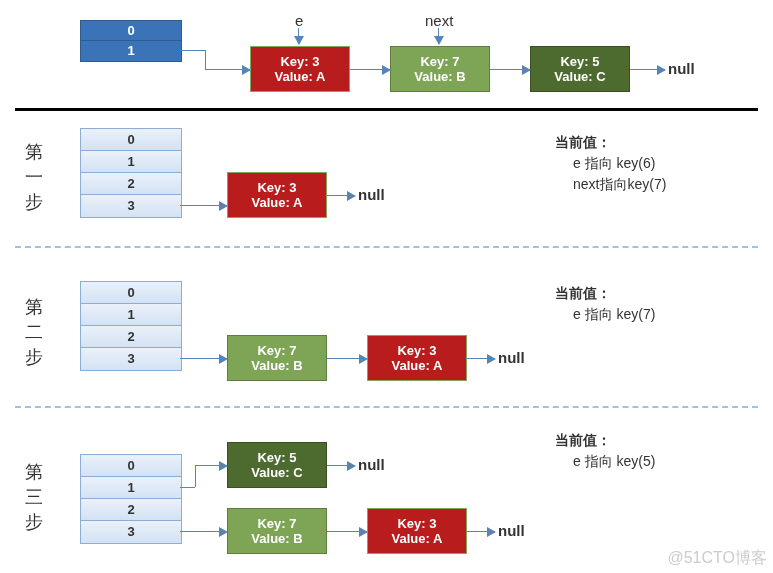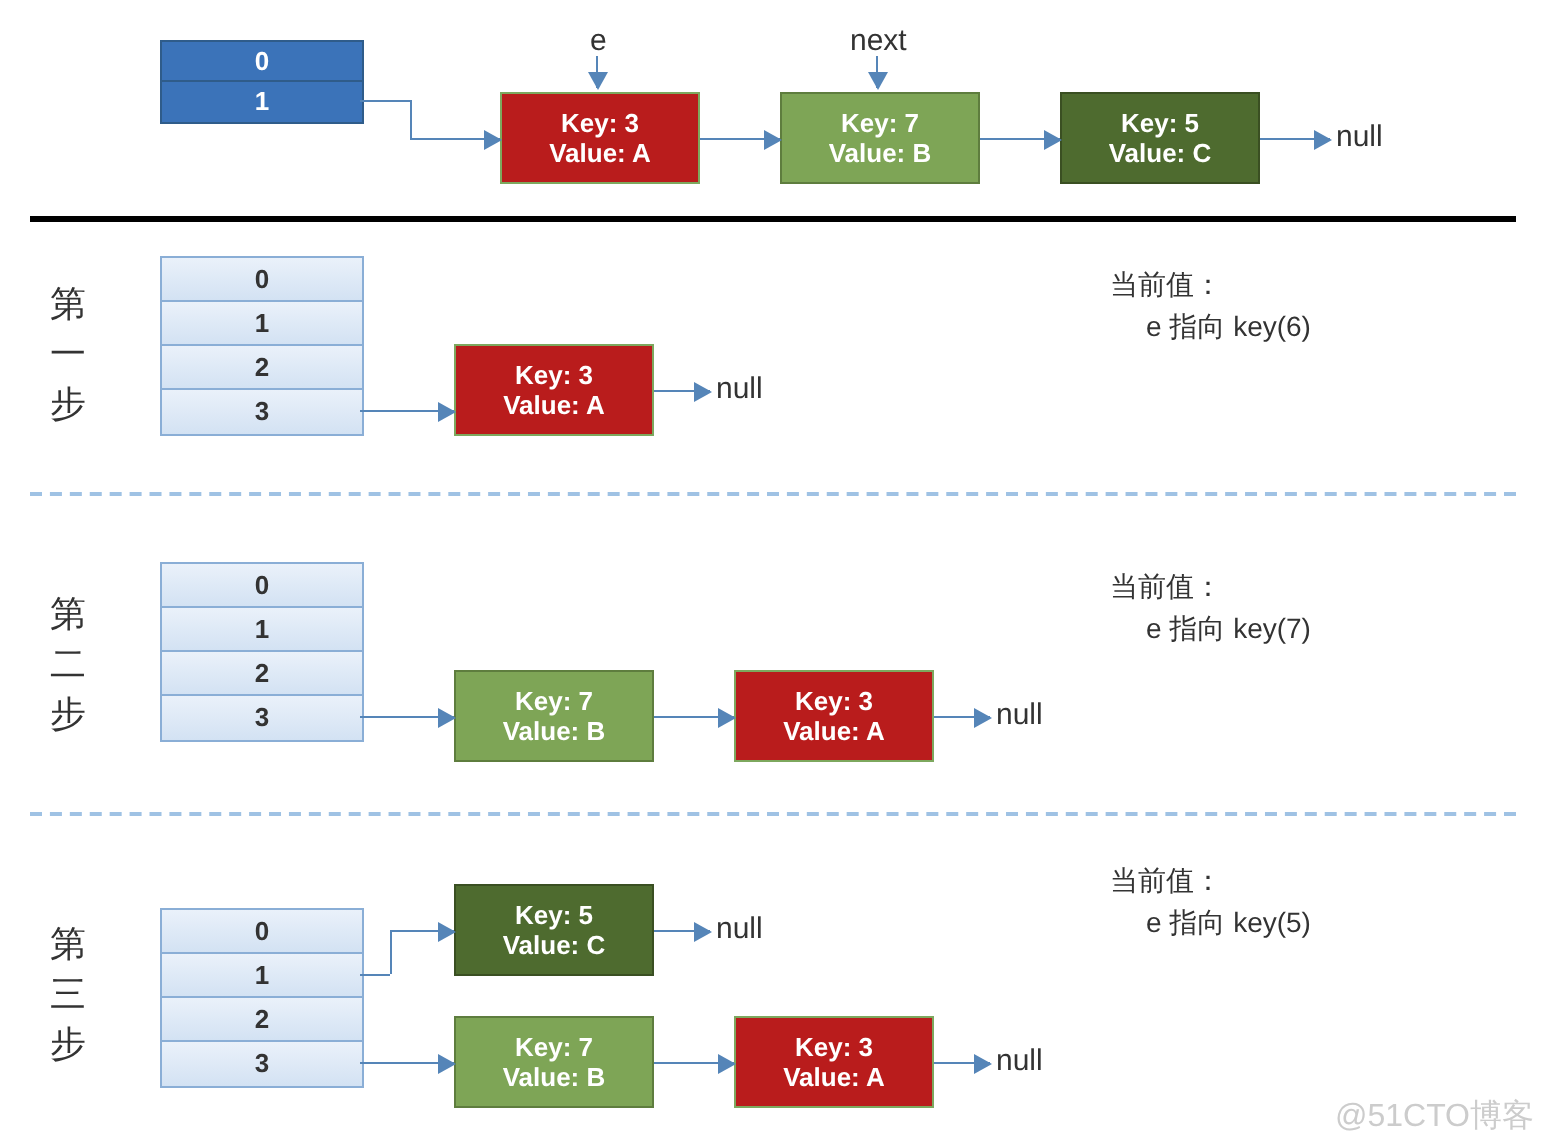--- a/index.html
+++ b/index.html
@@ -25,25 +25,25 @@
   .node.dark  { background: #4e6b2f; border-color: #3a4f22; }
   
   
   .arrow-h { position: absolute; height: 0; border-top: 1.5px solid #5585b8; }
   .arrow-h::after { content: ""; position: absolute; right: -1px; top: -5px; border-left: 9px solid #5585b8; border-top: 5px solid transparent; border-bottom: 5px solid transparent; }
   .arrow-d { position: absolute; width: 0; border-left: 1.5px solid #5585b8; }
   .arrow-d::after { content: ""; position: absolute; bottom: -1px; left: -5px; border-top: 9px solid #5585b8; border-left: 5px solid transparent; border-right: 5px solid transparent; }
   .stub-v { position: absolute; width: 0; border-left: 1.5px solid #5585b8; }
   .stub-h { position: absolute; height: 0; border-top: 1.5px solid #5585b8; }
   
-  .null-txt { position: absolute; font-weight: normal; font-size: 15px; }
+  .null-txt { position: absolute; font-weight: bold; font-size: 15px; }
   .lbl-top { position: absolute; font-size: 15px; }
   
   .desc { position: absolute; left: 555px; width: 200px; font-size: 14px; line-height: 1.5; }
-  .desc .title { font-weight: normal; }
+  .desc .title { font-weight: bold; }
   .desc .line { padding-left: 18px; }
   
   hr.solid { border: none; border-top: 3px solid #000; margin: 0; position: absolute; left: 15px; right: 15px; }
   hr.dashed { border: none; border-top: 2px dashed #9fc2e4; position: absolute; left: 15px; right: 15px; }
   
   .watermark { position: absolute; right: 6px; bottom: 4px; color: #ccc; font-size: 16px; }
 </style>
 </head>
 <body>
 
@@ -101,20 +101,21 @@
   </div>
 
   <div class="stub-v" style="left:195px; top:205px; height:1px;"></div>
   <div class="arrow-h" style="left:180px; top:205px; width:47px;"></div>
   <div class="arrow-h" style="left:327px; top:195px; width:28px;"></div>
   <span class="null-txt" style="left:358px; top:186px;">null</span>
 
   <div class="desc" style="top:132px;">
     <div class="title">当前值：</div>
     <div class="line">e 指向 key(6)</div>
+    <div class="line">next指向key(7)</div>
   </div>
 </div>
 
 <hr class="dashed" style="top:246px;">
 
 <div class="row">
   <div class="step-label" style="top:295px;">
     <span>第</span>
     <span>二</span>
     <span>步</span>

